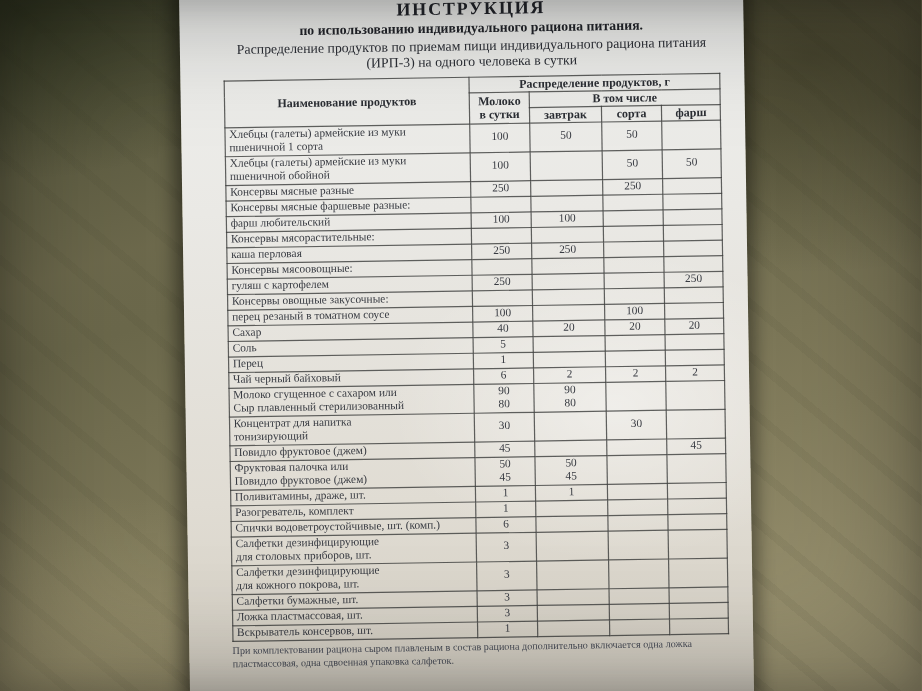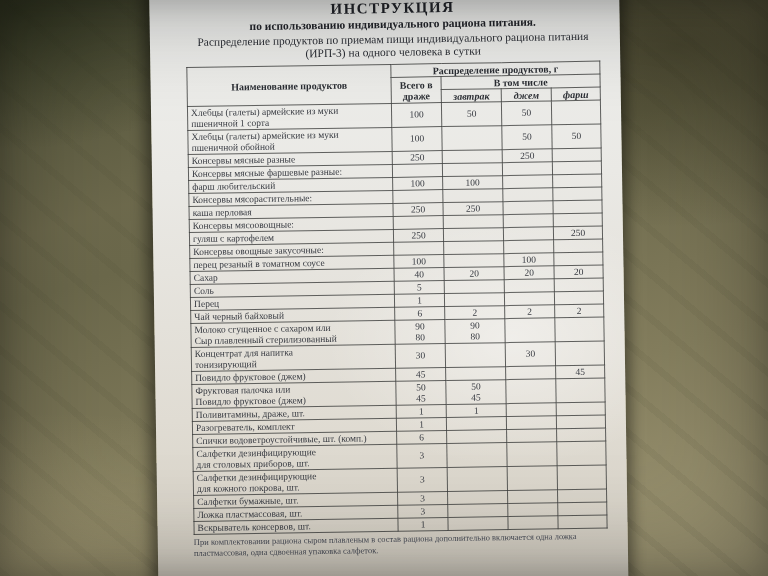--- a/index.html
+++ b/index.html
@@ -34,21 +34,21 @@
   table.ration{
     border-collapse:collapse;table-layout:fixed;width:413px;margin-top:5px;
     font-size:9.5px;color:#383b42;
   }
   table.ration th, table.ration td{
     border:1px solid rgba(62,64,62,0.82);
     padding:0.5px 3px;line-height:11px;vertical-align:middle;
     overflow:hidden;
   }
   table.ration th{font-weight:bold;font-size:10px;text-align:center;color:#2b2e34;}
-  th.sub{font-size:9.5px;font-style:italic;}
+  th.sub{font-size:9.5px;}
   td.c-name{text-align:left;white-space:pre-line;}
   td.c-val{text-align:center;white-space:pre-line;}
   .footnote{
     font-size:8.5px;line-height:10.5px;color:#484c57;margin-top:2px;width:405px;
   }
 </style>
 </head>
 <body>
 
 <div class="paper">
@@ -63,26 +63,26 @@
         <col style="width:60px">
         <col style="width:50px">
         <col style="width:49px">
     </colgroup>
     <thead>
       <tr>
         <th rowspan="3">Наименование продуктов</th>
         <th colspan="4">Распределение продуктов, г</th>
       </tr>
       <tr>
-        <th rowspan="2">Всего в драже</th>
+        <th rowspan="2">Молоко в сутки</th>
         <th colspan="3">В том числе</th>
       </tr>
       <tr>
         <th class="sub">завтрак</th>
-        <th class="sub">джем</th>
+        <th class="sub">сорта</th>
         <th class="sub">фарш</th>
       </tr>
     </thead>
     <tbody>
         <tr>
           <td class="c-name">Хлебцы (галеты) армейские из муки
 пшеничной 1 сорта</td>
           <td class="c-val">100</td>
           <td class="c-val">50</td>
           <td class="c-val">50</td>

